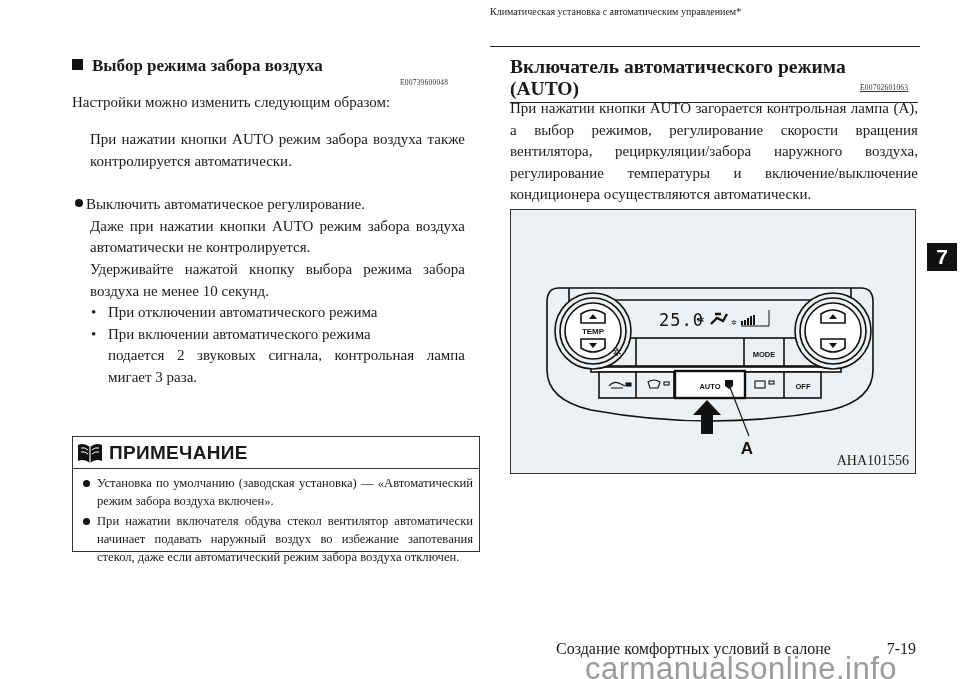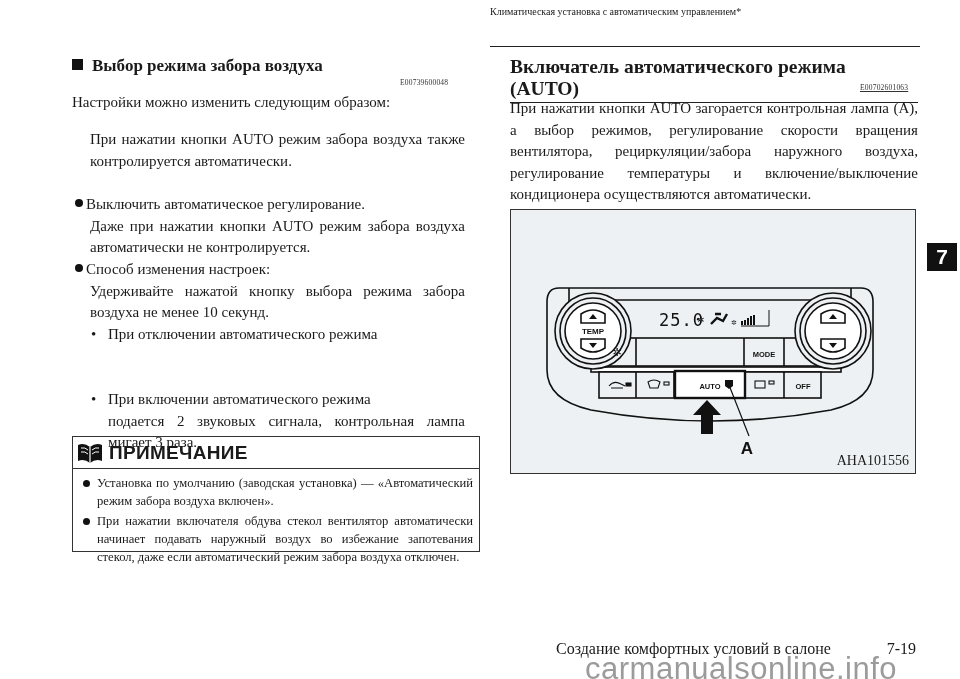--- a/index.html
+++ b/index.html
@@ -52,29 +52,28 @@
 <div class="abs para bullet-block" style="top:129px;">
   <div class="cont">При нажатии кнопки AUTO режим забора воздуха также контролируется автоматически.</div>
 </div>
 
 <div class="abs para bullet-block" style="top:194px;">
   <div class="first"><span class="dot"></span><span>Выключить автоматическое регулирование.</span></div>
   <div class="cont">Даже при нажатии кнопки AUTO режим забора воздуха авто­матически не контролируется.</div>
 </div>
 
 <div class="abs para bullet-block" style="top:259px;">
-  <div class="first"><span class="dot"></span><span>Способ изменения настроек:</span></div>
   <div class="cont">Удерживайте нажатой кнопку выбора режима забора воздуха не менее 10 секунд.</div>
   <div class="sub">
     <span class="sdot">•</span>
     <div style="padding-left:10px;">При отключении автоматического режима</div>
   </div>
   <div class="sub">
     <span class="sdot">•</span>
-    <div style="padding-left:10px;margin-top:44px;">При включении автоматического режима</div>
+    <div style="padding-left:10px;">При включении автоматического режима</div>
     <div class="scont">подается 2 звуковых сигнала, контрольная лампа мигает 3 раза.</div>
   </div>
 </div>
 
 <div class="abs note-box">
   <div class="note-head">
     <svg width="26" height="22" viewBox="0 0 26 22">
       <path d="M1 3 Q7 0 13 5 Q19 0 25 3 L25 19 Q19 16 13 21 Q7 16 1 19 Z" fill="#111"></path>
       <path d="M13 5 L13 21" stroke="#fff" stroke-width="1.2"></path>
       <path d="M4 6 Q8 5 11 8 M4 10 Q8 9 11 12 M15 8 Q18 5 22 6 M15 12 Q18 9 22 10" stroke="#fff" stroke-width="1" fill="none"></path>

